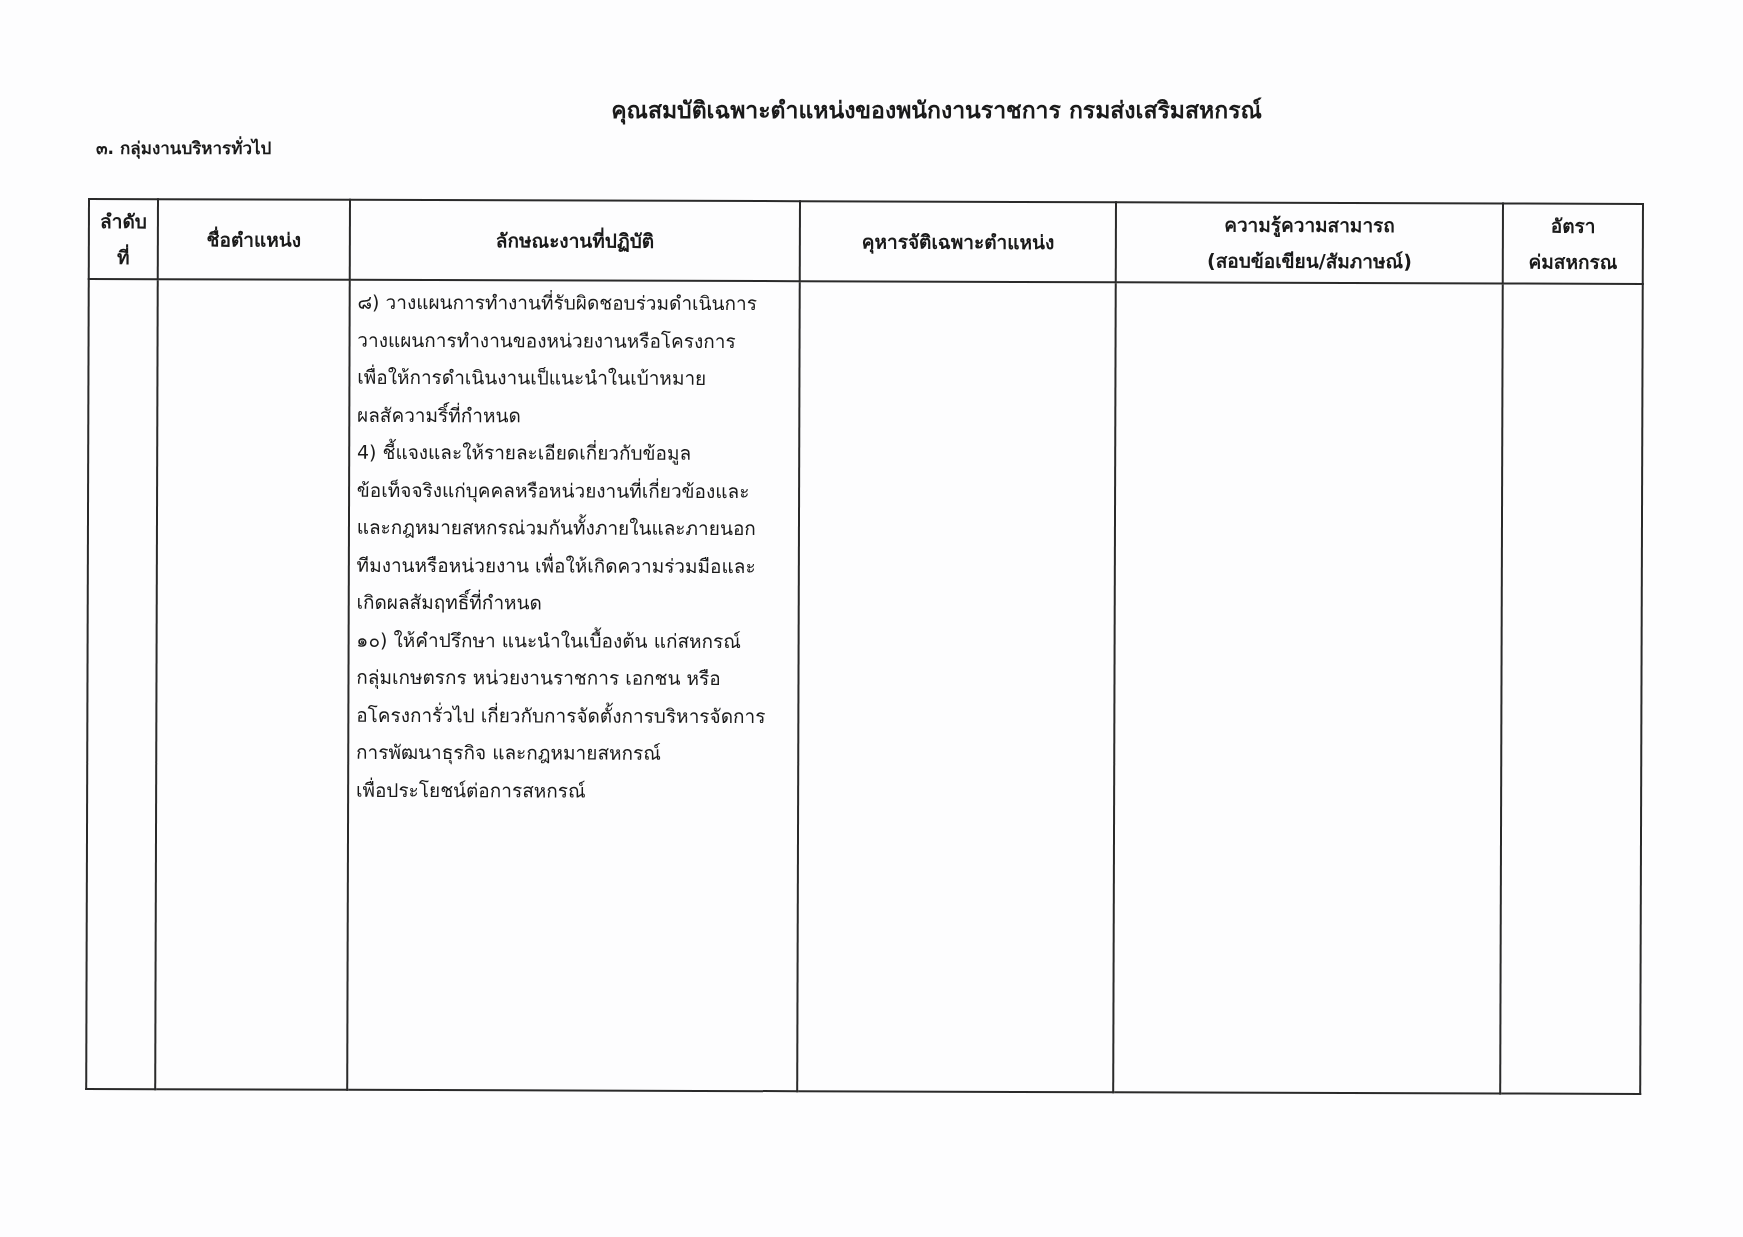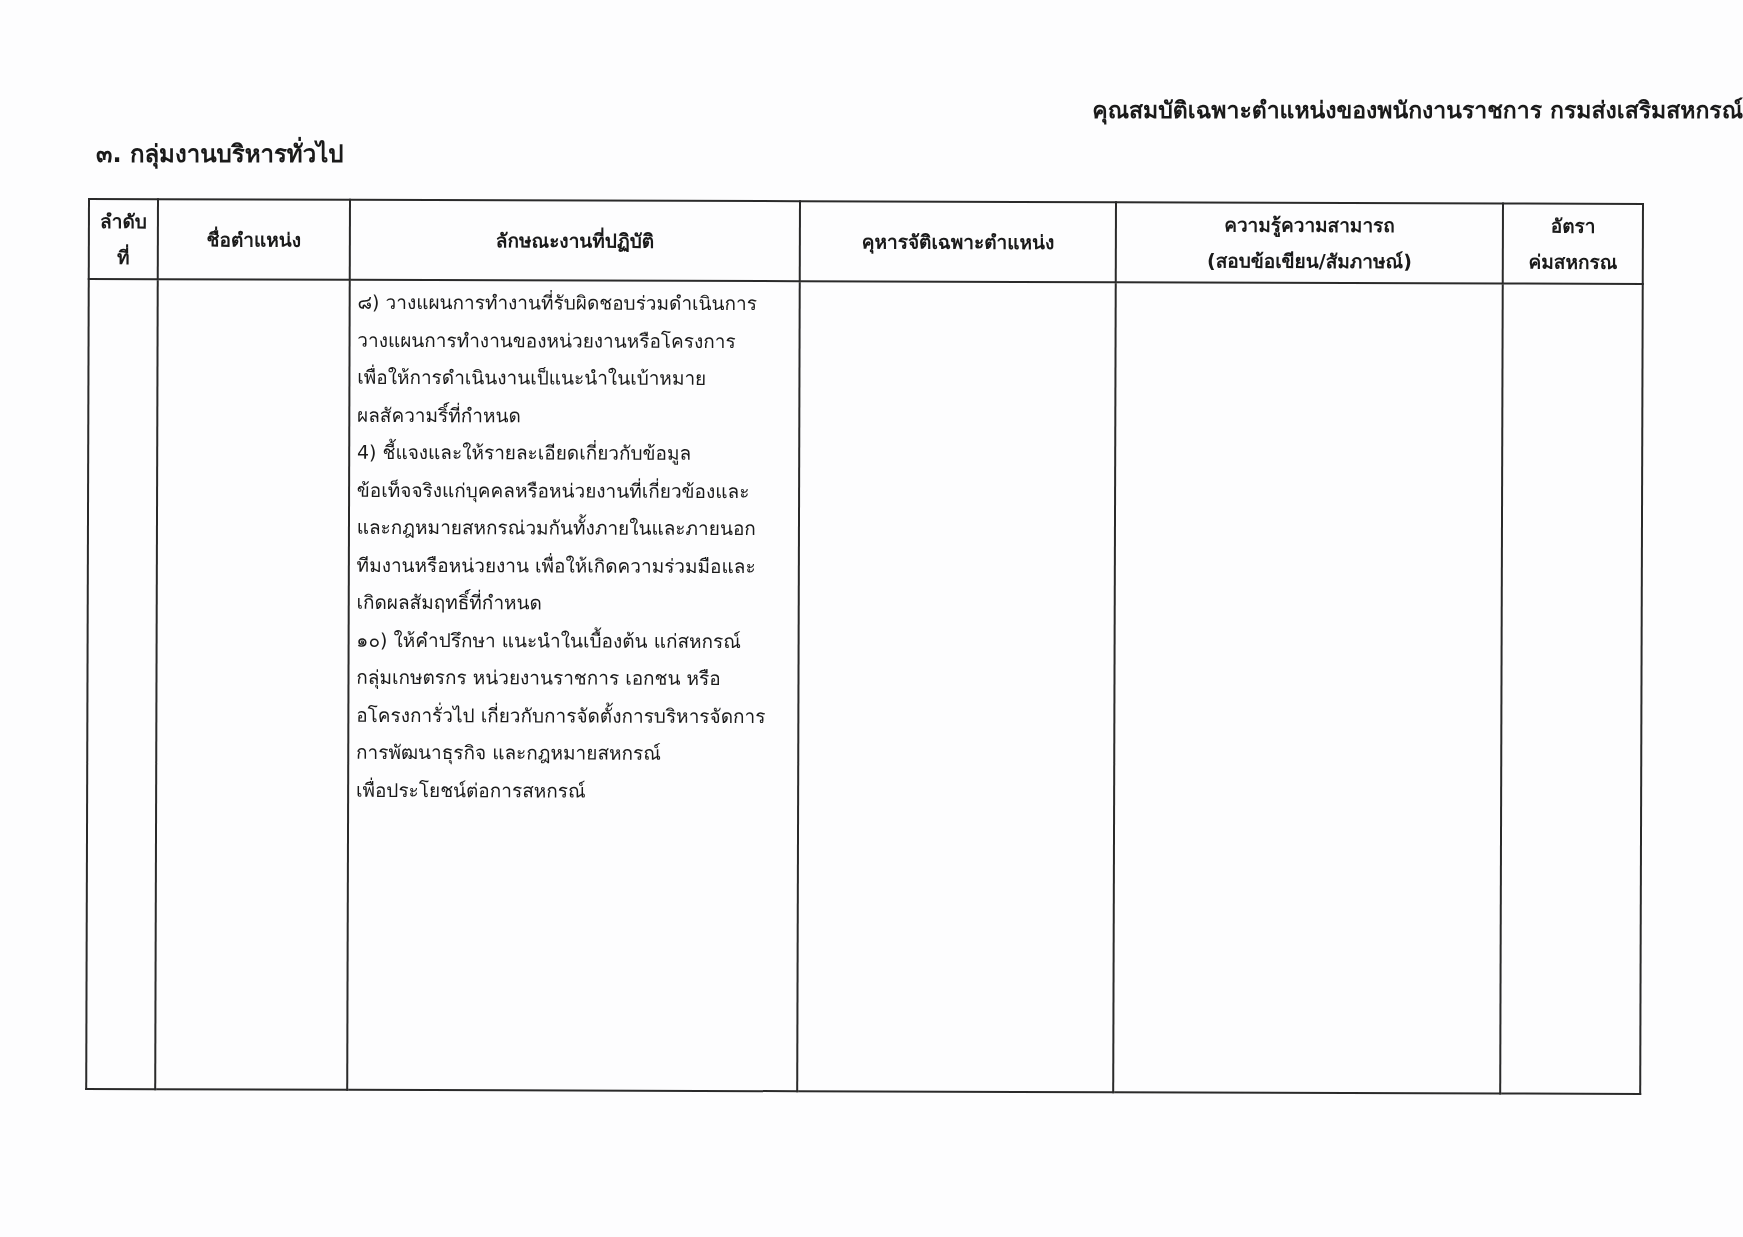--- a/index.html
+++ b/index.html
@@ -6,26 +6,26 @@
   body {
     width: 1743px; height: 1237px;
     background: #fdfdfe;
     font-family: "DejaVu Sans", "Liberation Sans", sans-serif;
     color: #1a1a1a;
     position: relative;
     overflow: hidden;
   }
   .page-title {
     position: absolute; left: 0; width: 1743px; top: 92px;
-    text-align: right; font-size: 23px; font-weight: bold;
+    text-align: center; font-size: 23px; font-weight: bold;
     padding-left: 130px; box-sizing: border-box;
   }
   .section-heading {
     position: absolute; left: 96px; top: 134px;
-    font-size: 24px; font-weight: bold;
+    font-size: 17px; font-weight: bold;
   }
   table.qual-table {
     position: absolute; left: 88px; top: 198px;
     width: 1556px; height: 892px;
     border-collapse: collapse;
     transform: rotate(0.18deg);
     transform-origin: left top;
   }
   .qual-table th, .qual-table td {
     border: 2px solid #2a2a2a;

